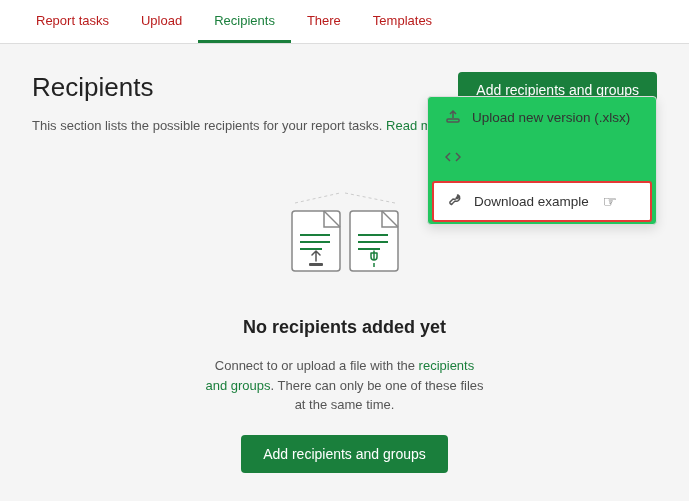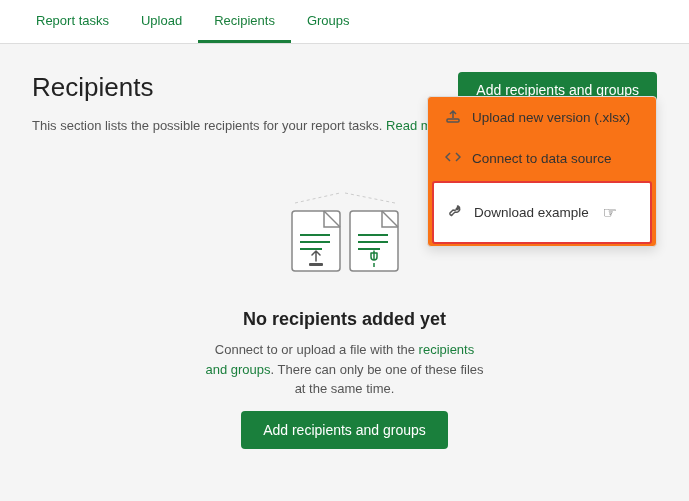--- a/index.html
+++ b/index.html
@@ -16,21 +16,21 @@
       background: #fff;
       border-bottom: 1px solid #ddd;
       display: flex;
       align-items: center;
       padding: 0 20px;
       height: 44px;
     }
     .nav-tab {
       padding: 12px 16px;
       font-size: 13px;
-      color: #15803d;
+      color: #b91c1c;
       cursor: pointer;
       border-bottom: 3px solid transparent;
       margin-bottom: -1px;
       white-space: nowrap;
     }
     .nav-tab.active {
       color: #1a7f3c;
       border-bottom: 3px solid #1a7f3c;
       font-weight: 500;
     }
@@ -66,42 +66,42 @@
       white-space: nowrap;
       font-weight: 500;
       position: relative;
     }
 
     
     .dropdown-menu {
       position: absolute;
       top: 52px;
       right: 32px;
-      background: #f97316;
+      background: #22c55e;
       border: 1px solid #ddd;
       border-radius: 4px;
       box-shadow: 0 4px 12px rgba(0,0,0,0.12);
       width: 230px;
       z-index: 100;
     }
     .dropdown-item {
       display: flex;
       align-items: center;
       padding: 11px 16px;
       font-size: 13.5px;
       color: #333;
       cursor: pointer;
       gap: 10px;
     }
     .dropdown-item.highlighted {
       background: #fff;
       border: 2px solid #e53935;
       border-radius: 3px;
       margin: 2px 4px;
-      padding: 20px 12px;
+      padding: 9px 12px;
     }
     .dropdown-icon {
       font-size: 15px;
       color: #555;
       width: 18px;
       text-align: center;
       flex-shrink: 0;
     }
 
     
@@ -118,20 +118,21 @@
       font-size: 10px;
       vertical-align: super;
     }
 
     
     .empty-state {
       display: flex;
       flex-direction: column;
       align-items: center;
       margin-top: 50px;
+      gap: 8px;
     }
 
     
     .illustration {
       width: 130px;
       height: 110px;
       position: relative;
       margin-bottom: 16px;
     }
 
@@ -176,21 +177,22 @@
       height: 110px;
     }
   </style>
 </head>
 <body>
 
 <nav class="top-nav">
   <div class="nav-tab">Report tasks</div>
   <div class="nav-tab">Upload</div>
   <div class="nav-tab active">Recipients</div>
-  <div class="nav-tab">Groups</div>
+  <div class="nav-tab">There</div>
+  <div class="nav-tab">Templates</div>
 </nav>
 
 <div class="main-content">
 
   <div class="page-header">
     <h1 class="page-title">Recipients</h1>
     <button class="add-btn">Add recipients and groups</button>
   </div>
 
   <p class="description">
@@ -210,21 +212,20 @@
         </svg>
       </span>
       <span>Upload new version (.xlsx)</span>
     </div>
     <div class="dropdown-item">
       <span class="dropdown-icon">
         <svg width="16" height="16" viewBox="0 0 16 16" fill="none" stroke="#555" stroke-width="1.5">
           <path d="M5 4l-4 4 4 4M11 4l4 4-4 4"></path>
         </svg>
       </span>
-      <span>Connect to data source</span>
     </div>
     <div class="dropdown-item highlighted">
       <span class="dropdown-icon">
         <svg width="16" height="16" viewBox="0 0 16 16" fill="none" stroke="#555" stroke-width="1.5">
           <path d="M10.5 2.5a3.5 3.5 0 01-4.5 4.5L3 10a1.5 1.5 0 002 2l3-3a3.5 3.5 0 004.5-4.5l-2 2-1-1 2-2z"></path>
           <path d="M4 12l1 1"></path>
         </svg>
       </span>
       <span>Download example</span>
       <span class="cursor-hand">☞</span>

